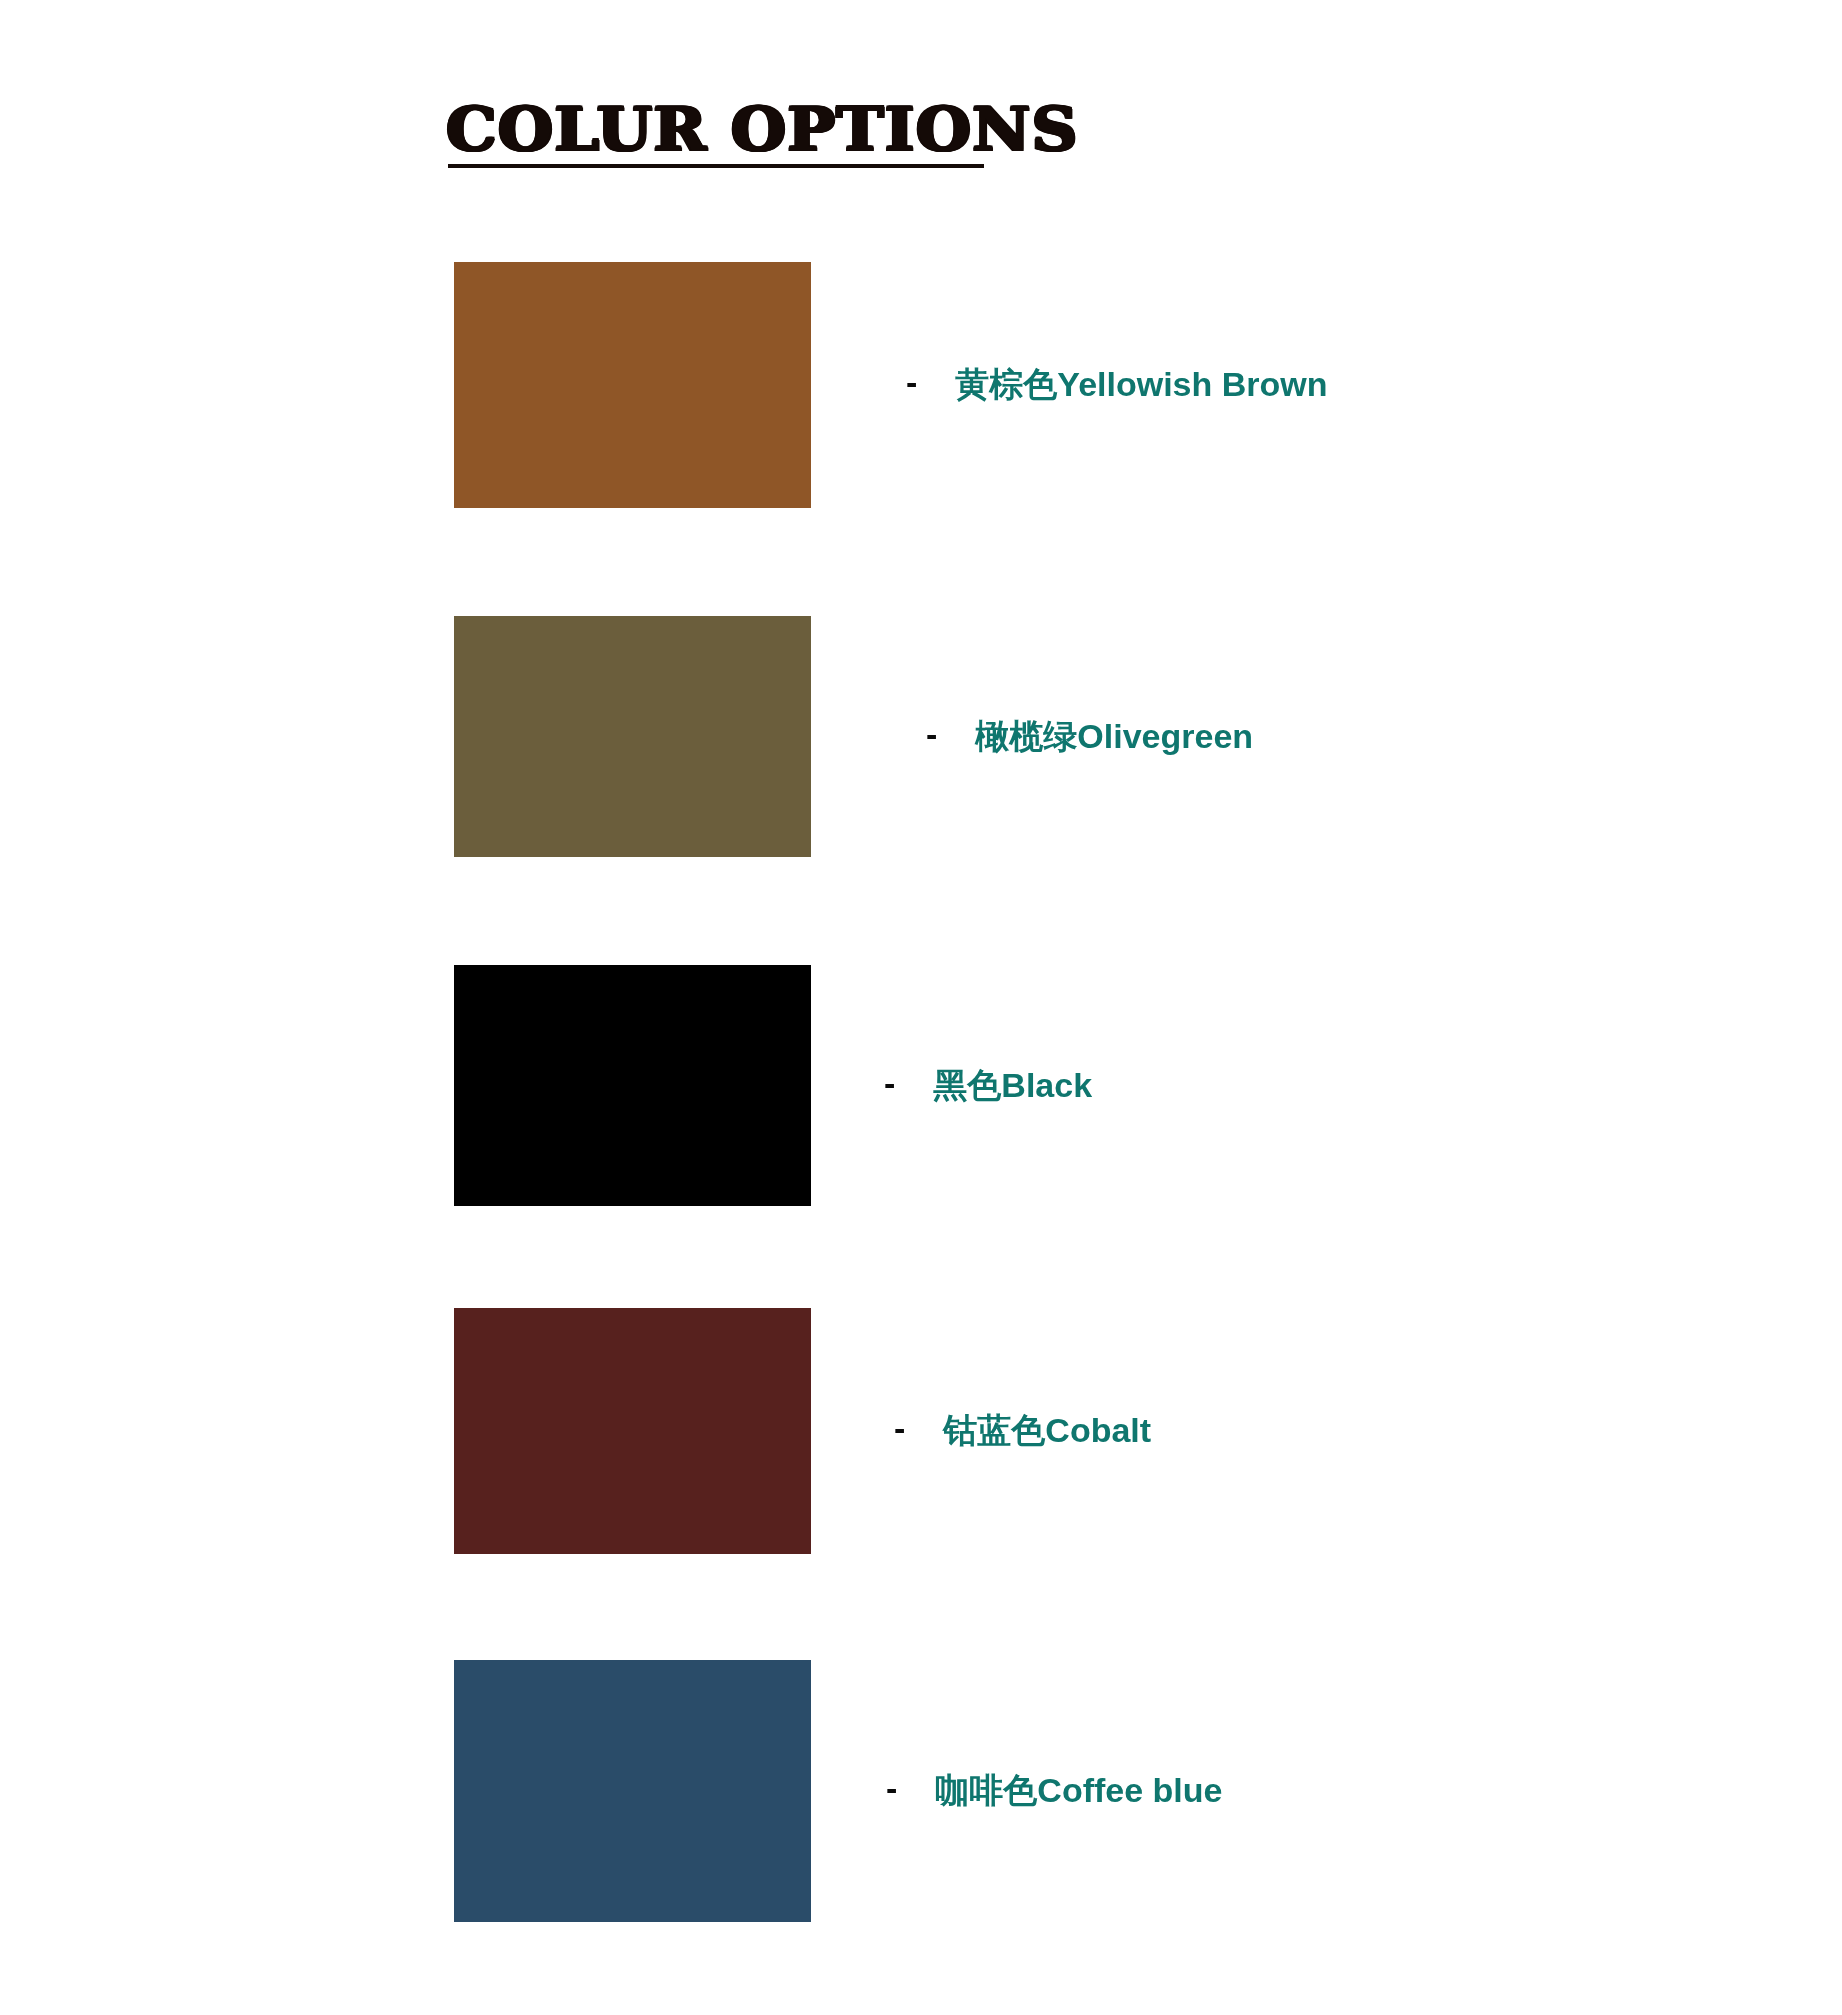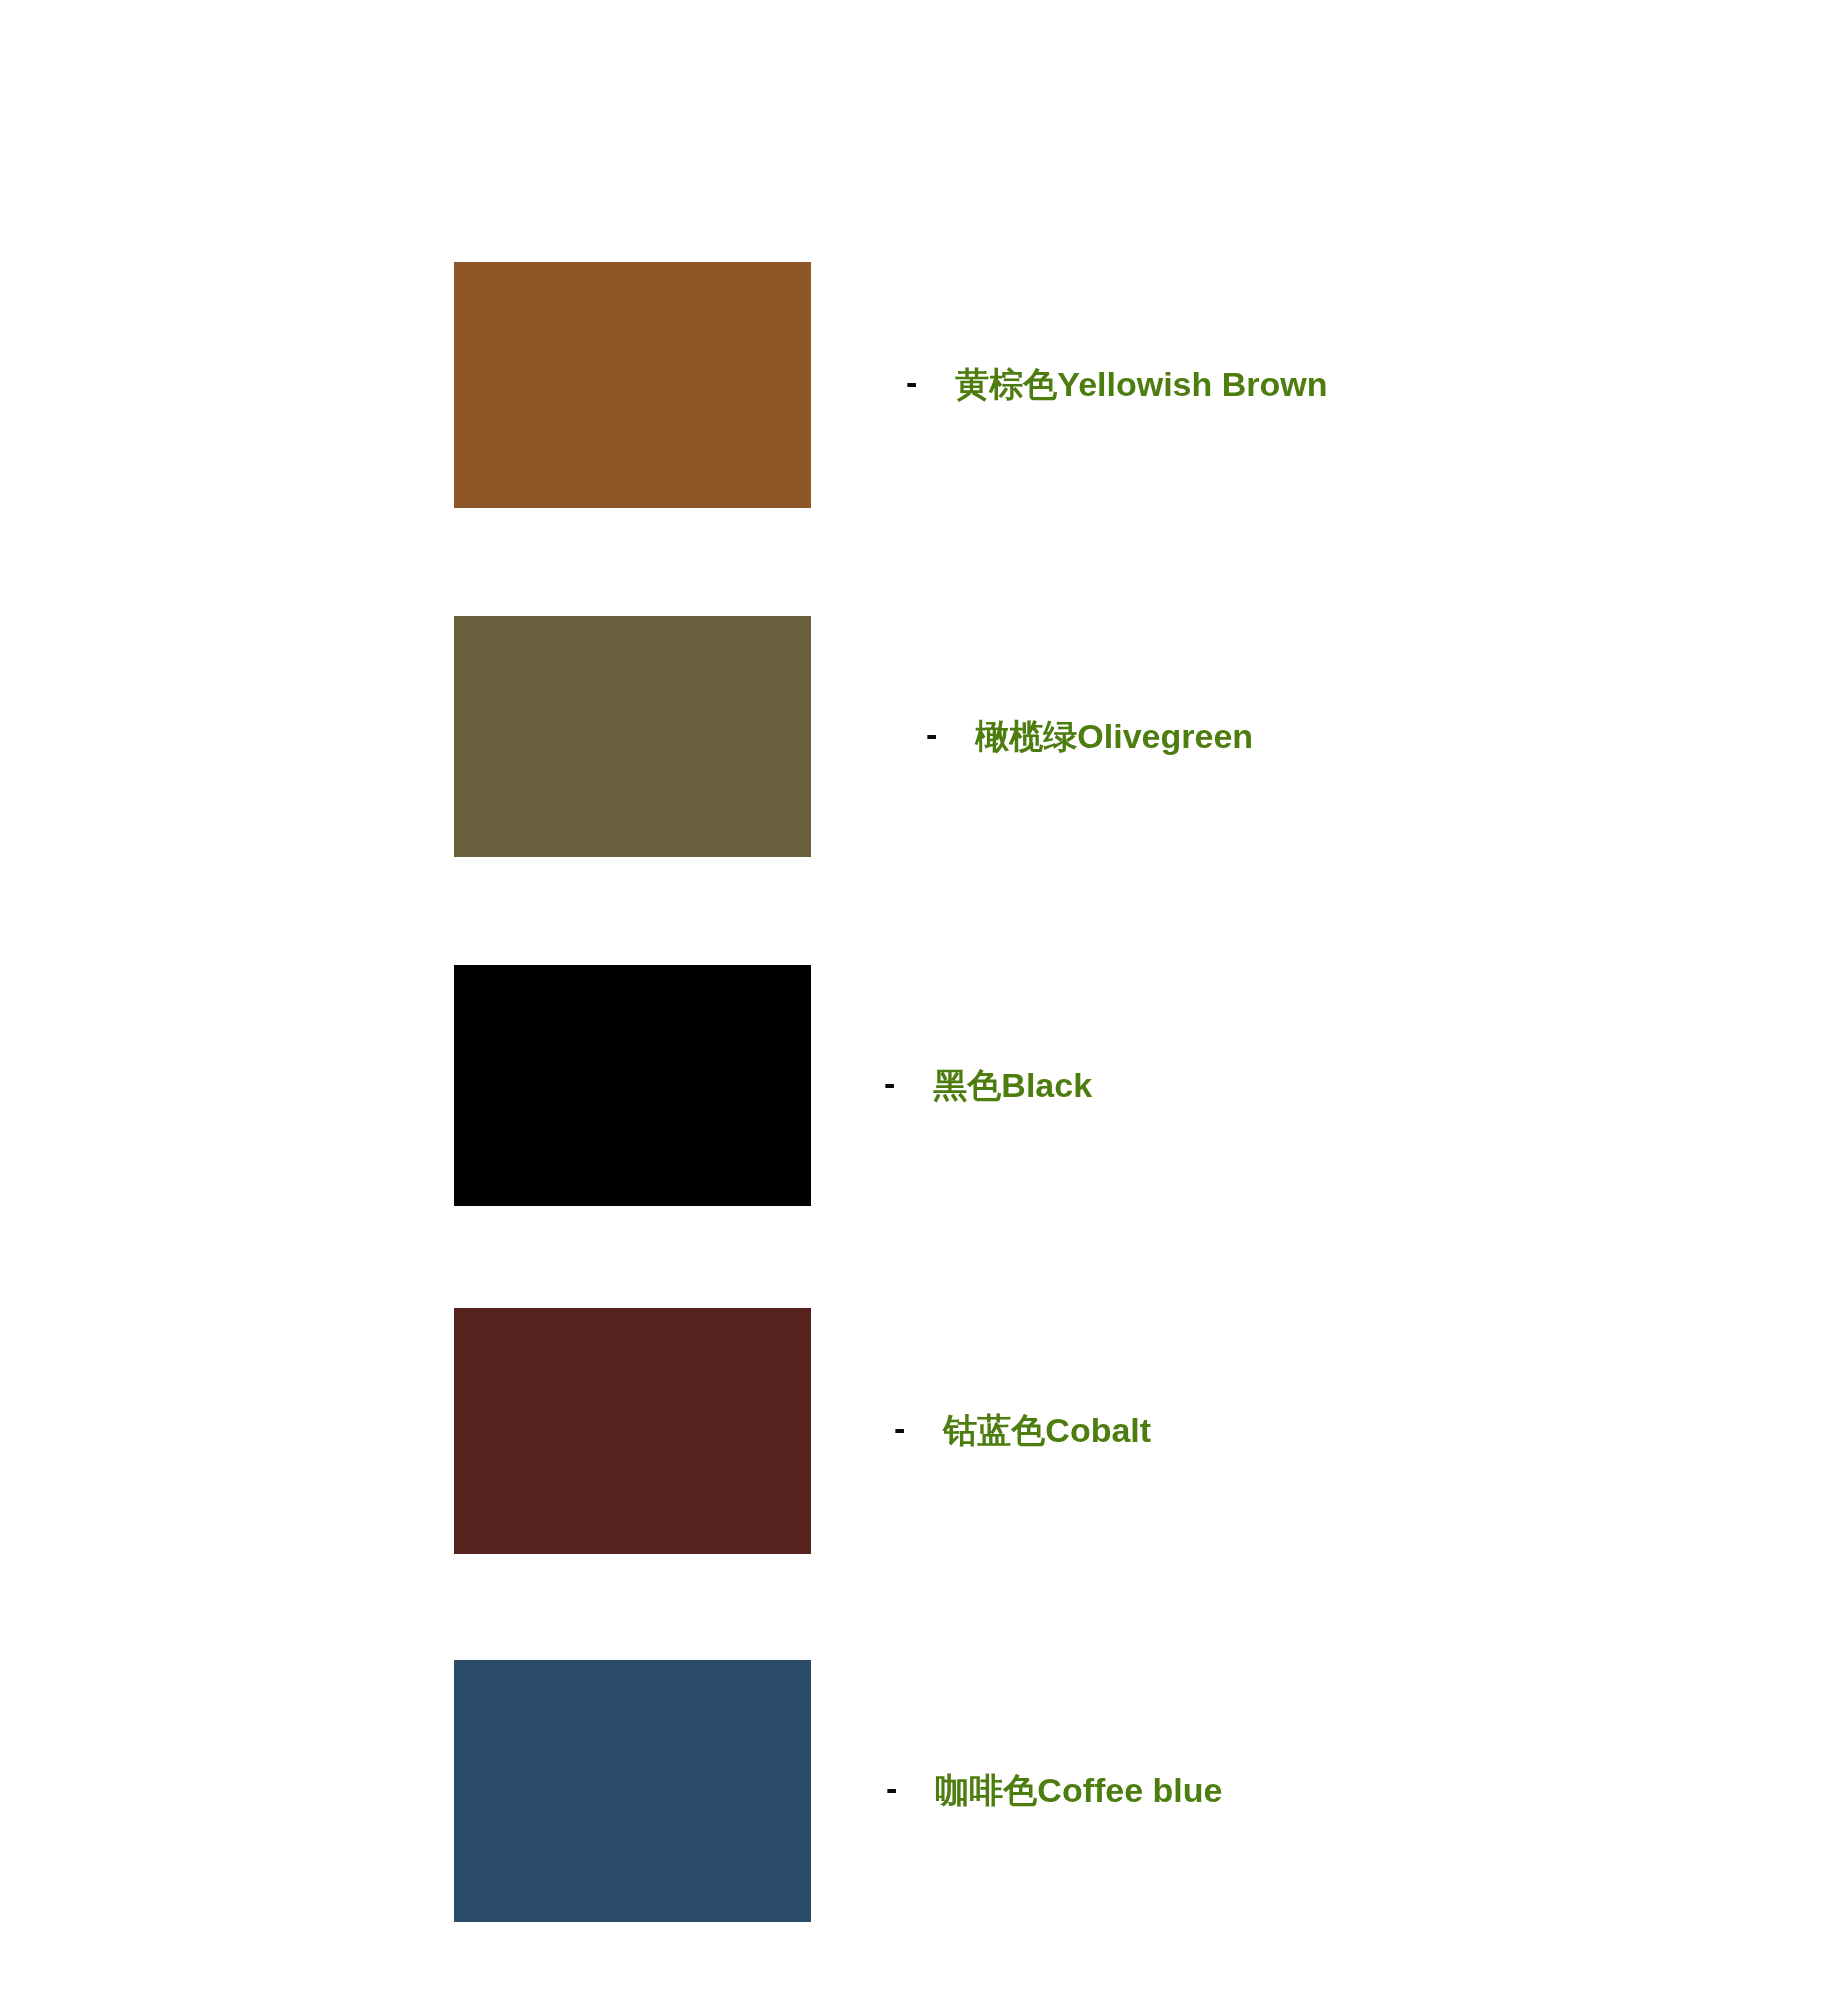--- a/index.html
+++ b/index.html
@@ -86,21 +86,21 @@
     font-weight: 700;
     color: #0a0a0a;
     line-height: 1;
     margin-right: 38px;
     transform: translateY(-3.3px);
   }
   .label-text {
     display: inline-block;
     font-size: 34px;
     font-weight: 700;
-    color: #4d7c0f;
+    color: #0f766e;
     line-height: 1.1;
     letter-spacing: 0px;
   }
 
   
   #row-0 { top: 262px;  height: 246px; }
   #row-0 .swatch-chip { height: 246px; }
   #row-0 .swatch-label { left: 906px; }
 
   #row-1 { top: 616px; height: 241px; }
@@ -117,20 +117,24 @@
 
   #row-4 { top: 1660px; height: 262px; }
   #row-4 .swatch-chip { height: 262px; }
   #row-4 .swatch-label { left: 886px; }
 </style>
 </head>
 <body>
 
 <div class="page">
 
+  <div class="title-block">
+    <div class="page-title">COLUR OPTIONS</div>
+    <div class="title-rule"></div>
+  </div>
 
   <div class="swatch-row" id="row-0">
     <div class="swatch-chip" style="background: rgb(143, 86, 39);"></div>
     <div class="swatch-label">
       <span class="label-dash">-</span>
       <span class="label-text">黄棕色Yellowish Brown</span>
     </div>
   </div>
 
   <div class="swatch-row" id="row-1">

